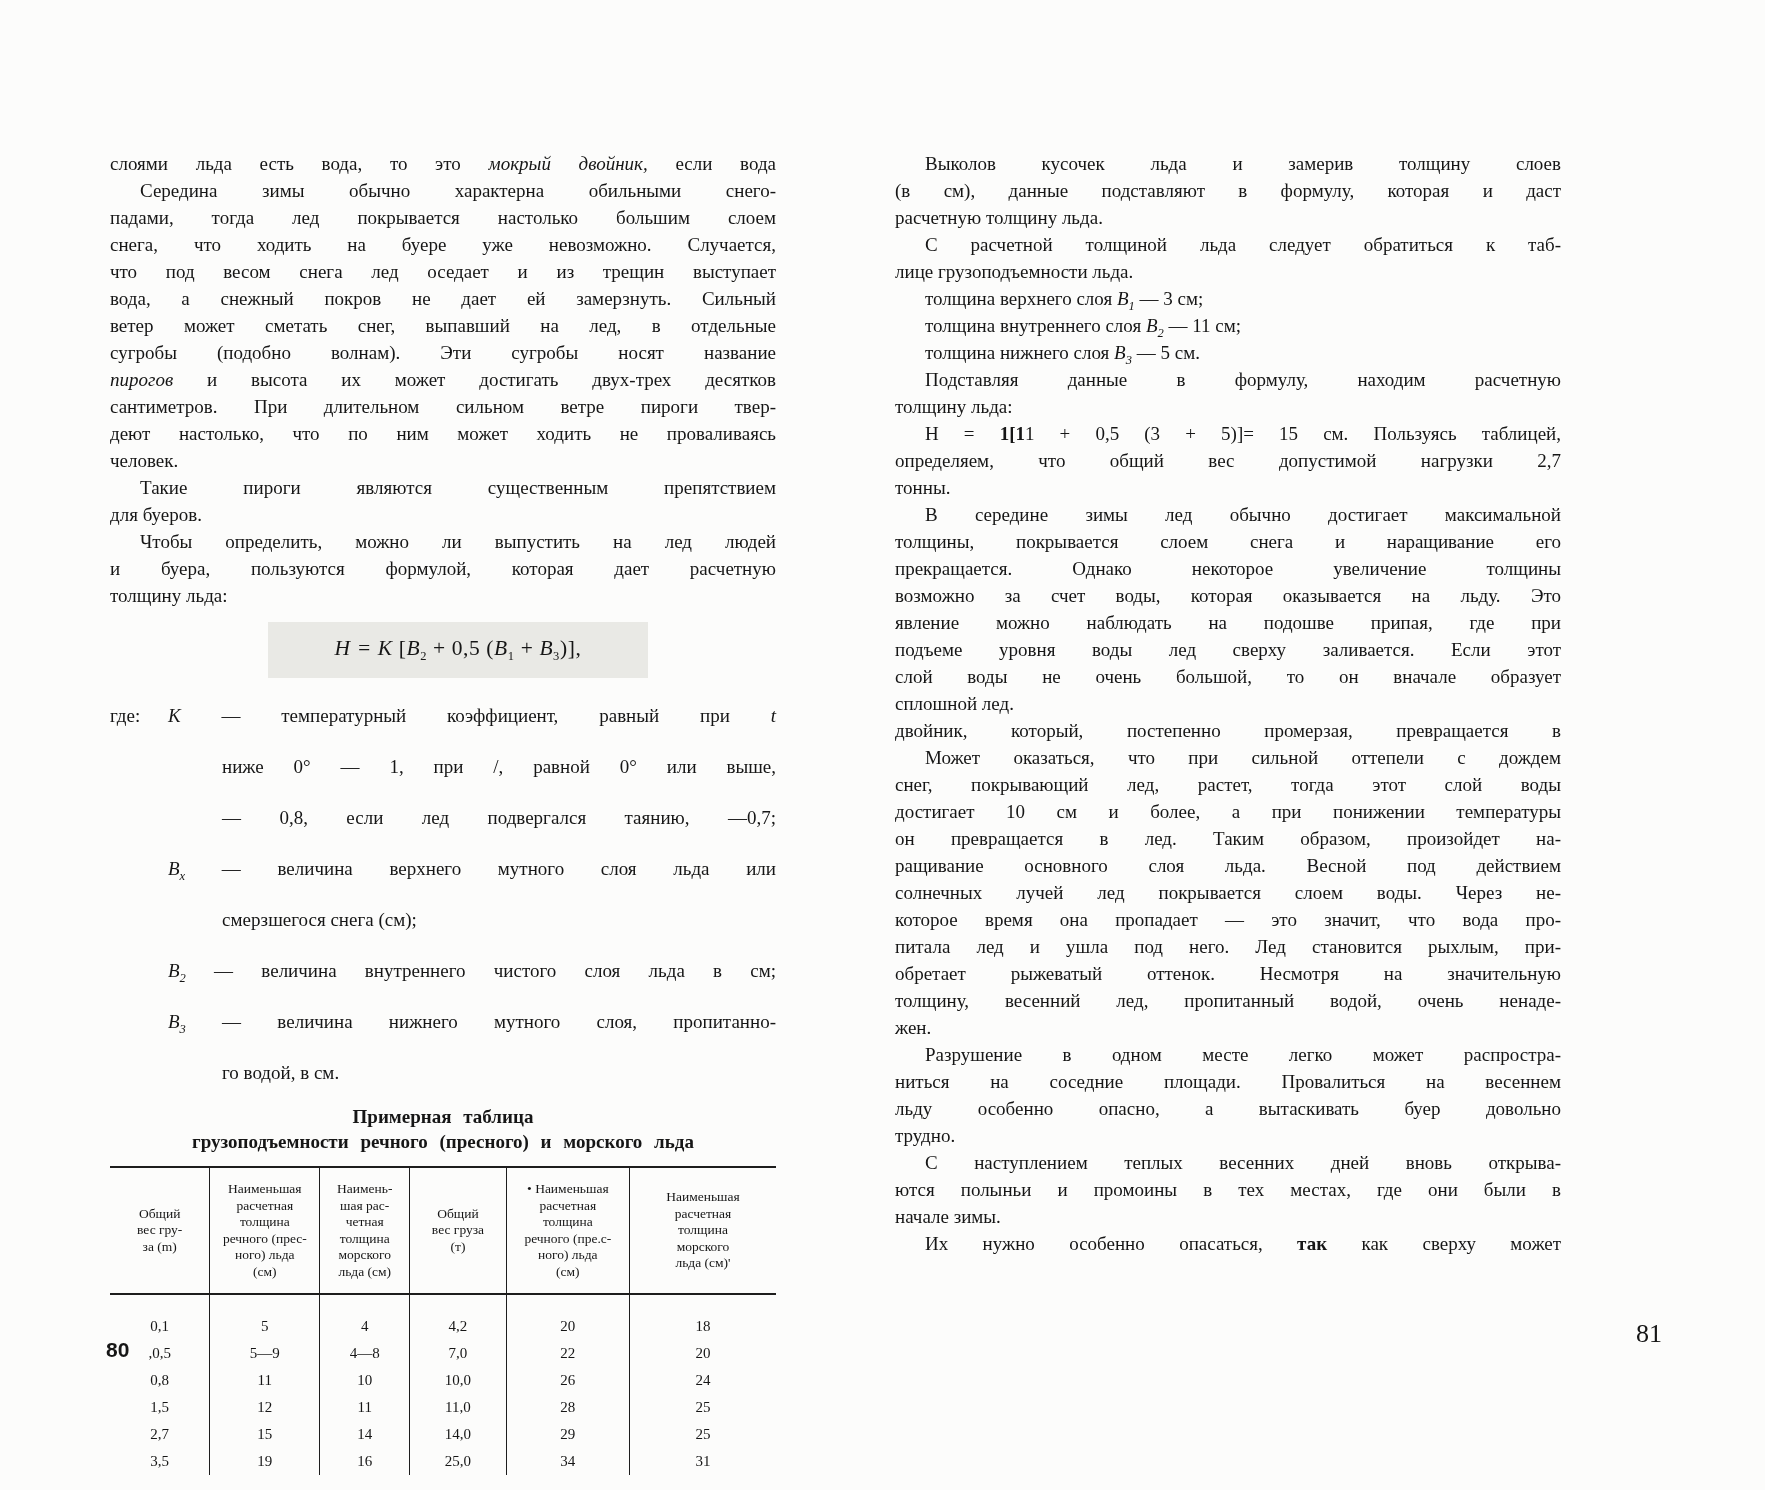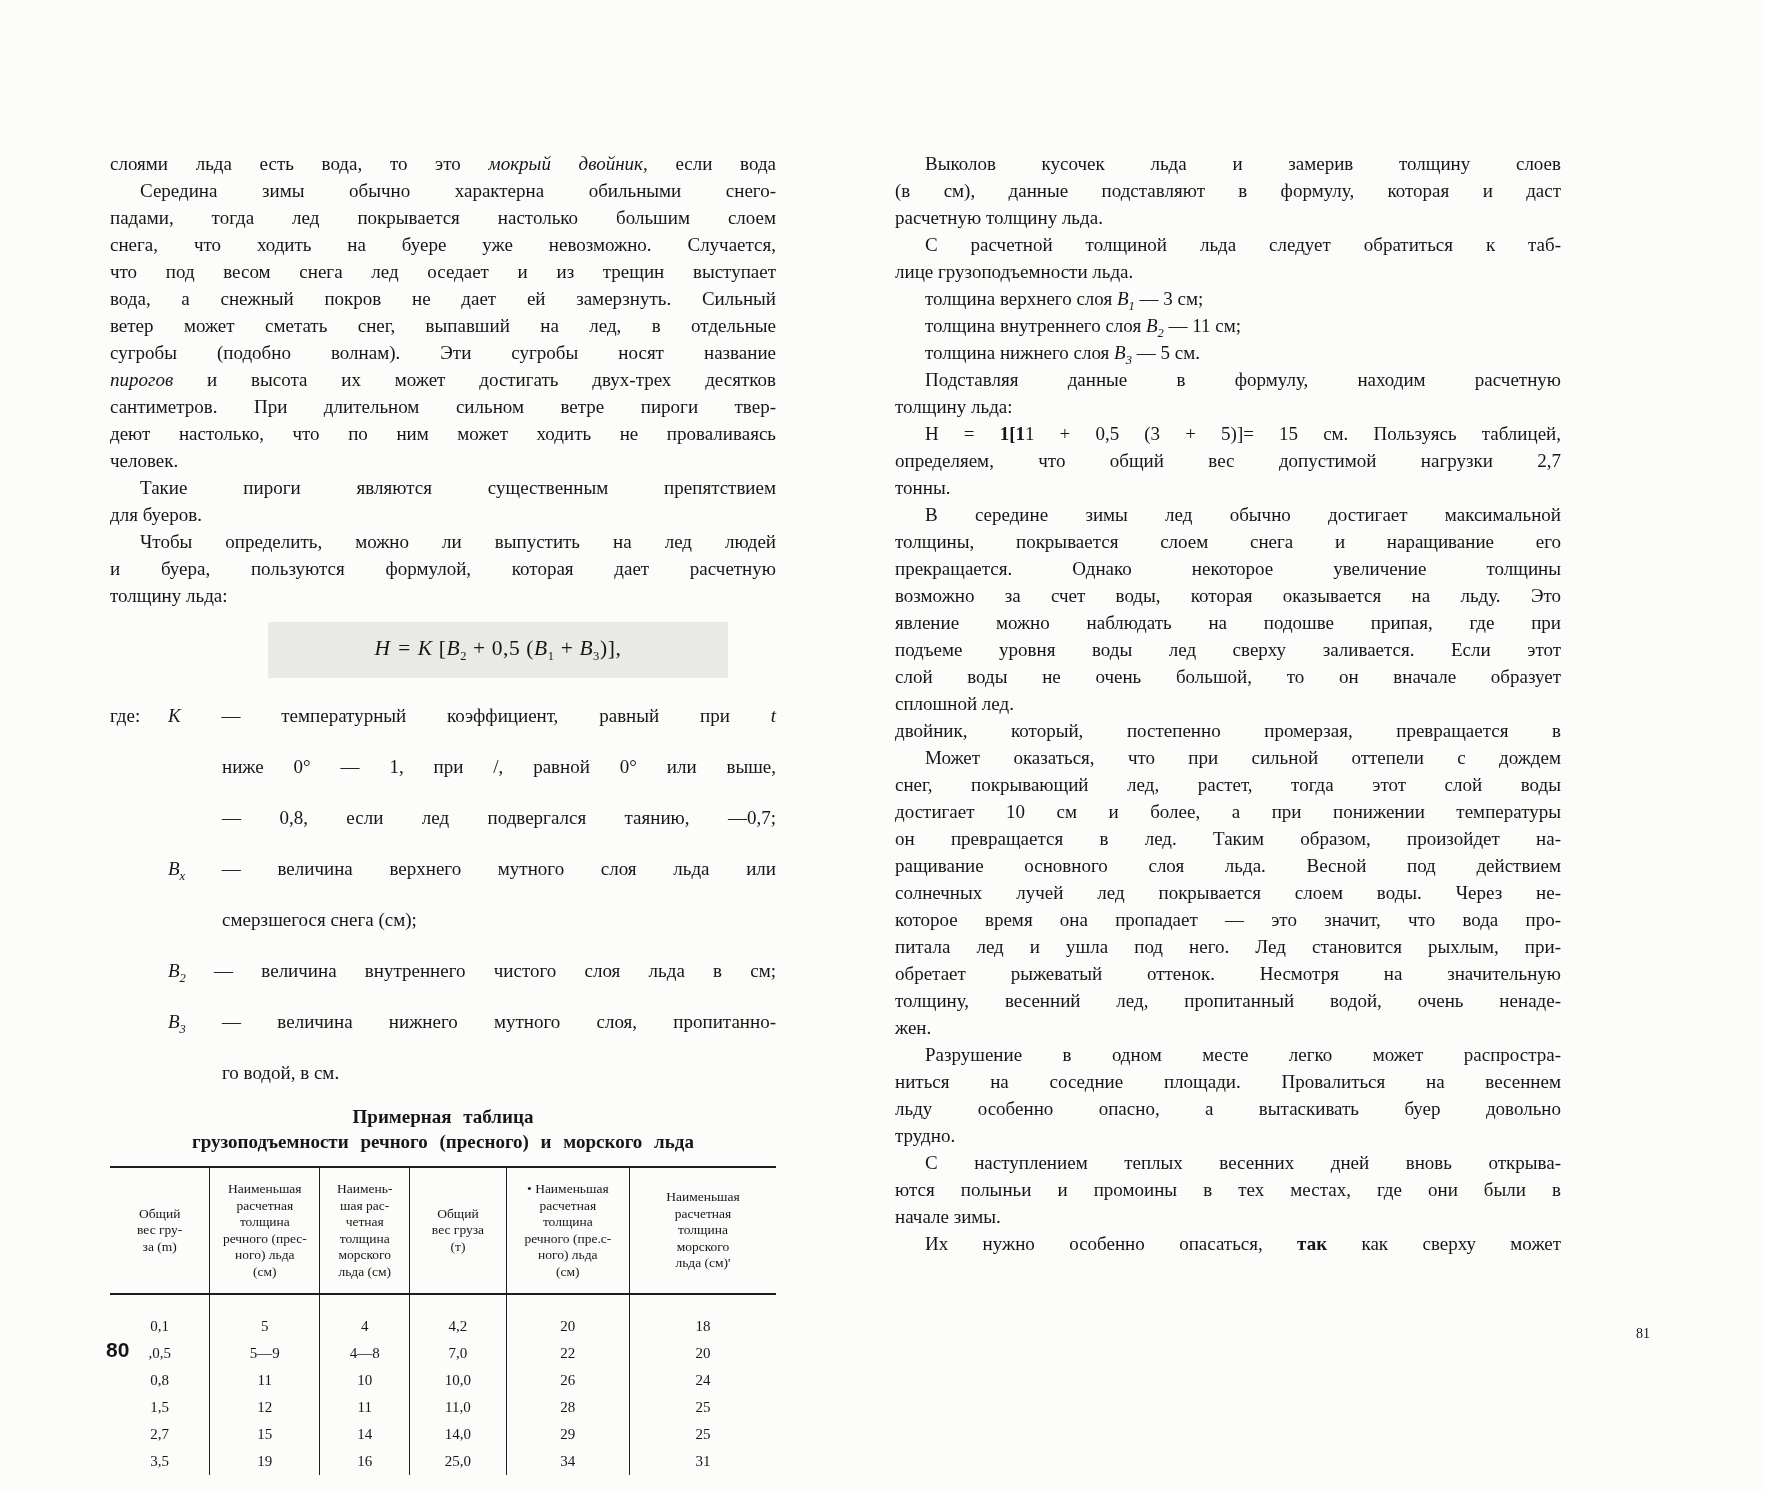--- a/index.html
+++ b/index.html
@@ -13,36 +13,36 @@
   .page{position:absolute;top:150px;width:666px;}
   #left-page{left:110px;}
   #right-page{left:895px;}
   .ln{height:27px;overflow:visible;text-align:left;white-space:normal;}
   .ln.jst{text-align:justify;text-align-last:justify;}
   .ln.ind{text-indent:30px;}
   .it{font-style:italic;}
   .bd{font-weight:bold;}
   sub{font-size:12.5px;line-height:0;}
   .formula-box{
-    width:460px;margin:13px 0 11px 158px;padding:13px 0 16px;
+    width:380px;margin:13px 0 11px 158px;padding:13px 0 16px;
     background:#e9e9e5;text-align:center;
     font-size:21.5px;letter-spacing:.6px;
   }
   .where .ln{height:27px;margin-top:24px;}
   .tbl-wrap{margin-top:18px;}
   .tbl-title{text-align:center;font-size:19px;line-height:25px;word-spacing:7px;font-weight:bold;}
   table{border-collapse:collapse;width:100%;margin-top:12px;border-top:2px solid #1d1d1d;table-layout:fixed;}
   th{border-bottom:2px solid #1d1d1d;font-weight:normal;vertical-align:middle;
      font-size:13.5px;line-height:16.5px;text-align:center;padding:10px 2px;height:105px;}
   th:not(:first-child),td:not(:first-child){border-left:1.6px solid #1d1d1d;}
   td{text-align:center;font-size:15px;line-height:27px;padding:0 2px;}
   td.first-row{padding-top:18px;}
   .pagenum{position:absolute;}
   #pagenum-left{left:106px;top:1336px;font-family:"Liberation Sans",sans-serif;font-weight:bold;font-size:21px;}
-  #pagenum-right{left:1636px;top:1320px;font-size:14px;}
+  #pagenum-right{left:1636px;top:1320px;font-size:26px;}
 </style>
 </head>
 <body style="background: rgb(252, 252, 251); color: rgb(22, 22, 22);">
 
 <div id="left-page" class="page">
     <div class="para">
       <div class="ln jst"><span>слоями льда есть вода, то это </span><span class="it">мокрый двойник,</span><span> если вода</span></div>
     </div>
     <div class="para">
       <div class="ln jst ind">Середина зимы обычно характерна обильными снего-</div>

